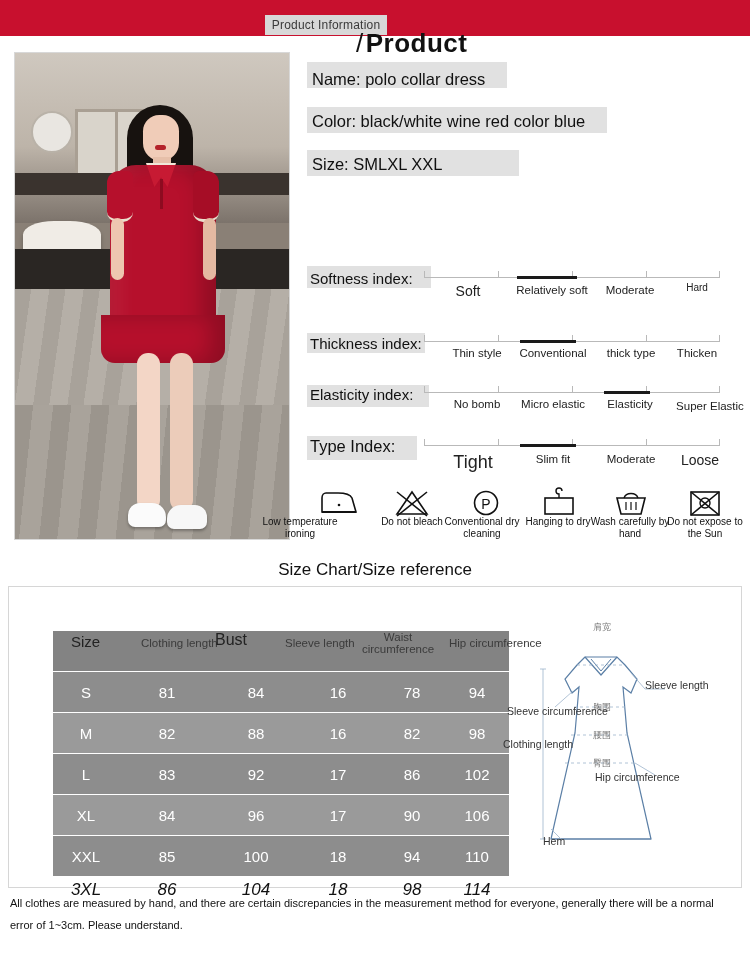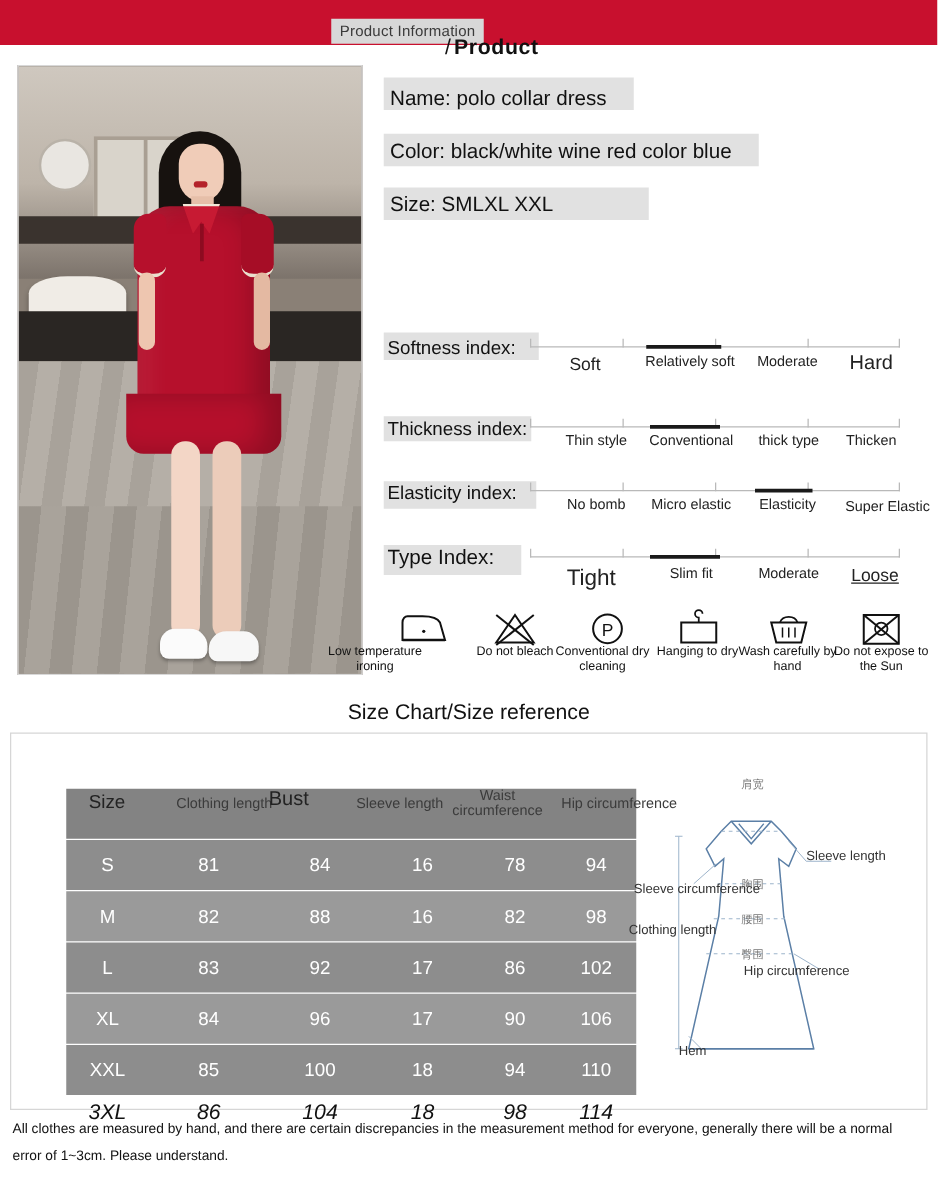--- a/index.html
+++ b/index.html
@@ -31,21 +31,21 @@
     font-size: 12px;
     color: #3a3a3a;
     background: #d8d8d8;
     padding: 3px 6px;
     letter-spacing: 0.2px;
   }
 
   .product-heading {
     position: absolute;
     left: 356px; top: 28px;
-    font-size: 17px;
+    font-size: 26px;
     font-weight: bold;
     color: #111;
     letter-spacing: 0.5px;
   }
   .product-heading .slash {
     color: #111;
     font-weight: normal;
     margin-right: 2px;
   }
 
@@ -377,21 +377,21 @@
 <div class="idx-axis" style="left:424px; top:277px; width:296px;"></div>
 <div class="idx-tick" style="left:424px; top:271px;"></div>
 <div class="idx-tick" style="left:498px; top:271px;"></div>
 <div class="idx-tick" style="left:572px; top:271px;"></div>
 <div class="idx-tick" style="left:646px; top:271px;"></div>
 <div class="idx-tick" style="left:719px; top:271px;"></div>
 <div class="idx-marker" style="left:517px; top:276px; width:60px;"></div>
 <div class="idx-opt" style="left:438px; top:283px; width:60px; font-size:14px;">Soft</div>
 <div class="idx-opt" style="left:512px; top:284px; width:80px;">Relatively soft</div>
 <div class="idx-opt" style="left:595px; top:284px; width:70px;">Moderate</div>
-<div class="idx-opt" style="left:666px; top:282px; width:62px; font-size:16px;">Hard</div>
+<div class="idx-opt" style="left:666px; top:282px; width:62px; font-size:10px;">Hard</div>
 
 <div class="ghost" style="left:307px; top:333px; width:118px; height:20px;"></div>
 <div class="idx-label" style="left:310px; top:335px;">Thickness index:</div>
 <div class="idx-axis" style="left:424px; top:341px; width:296px;"></div>
 <div class="idx-tick" style="left:424px; top:335px;"></div>
 <div class="idx-tick" style="left:498px; top:335px;"></div>
 <div class="idx-tick" style="left:572px; top:335px;"></div>
 <div class="idx-tick" style="left:646px; top:335px;"></div>
 <div class="idx-tick" style="left:719px; top:335px;"></div>
 <div class="idx-marker" style="left:520px; top:340px; width:56px;"></div>
@@ -419,21 +419,21 @@
 <div class="idx-axis" style="left:424px; top:445px; width:296px;"></div>
 <div class="idx-tick" style="left:424px; top:439px;"></div>
 <div class="idx-tick" style="left:498px; top:439px;"></div>
 <div class="idx-tick" style="left:572px; top:439px;"></div>
 <div class="idx-tick" style="left:646px; top:439px;"></div>
 <div class="idx-tick" style="left:719px; top:439px;"></div>
 <div class="idx-marker" style="left:520px; top:444px; width:56px;"></div>
 <div class="idx-opt" style="left:443px; top:452px; width:60px; font-size:18px;">Tight</div>
 <div class="idx-opt" style="left:516px; top:453px; width:74px;">Slim fit</div>
 <div class="idx-opt" style="left:595px; top:453px; width:72px;">Moderate</div>
-<div class="idx-opt" style="left:669px; top:452px; width:62px; font-size:14px;text-decoration:underline;">Loose</div>
+<div class="idx-opt" style="left:669px; top:452px; width:62px; font-size:14px;">Loose</div>
 
 <div class="care-icon" style="left:316px; top:484px;">
   <svg viewBox="0 0 46 38" width="46" height="38">
     <path d="M6 28 H40 L36 14 C34 10 28 9 22 9 H10 C8 9 6 11 6 14 Z" fill="none" stroke="#111" stroke-width="1.6"></path>
     <line x1="6" y1="28" x2="40" y2="28" stroke="#111" stroke-width="2"></line>
     <circle cx="23" cy="21" r="1.3" fill="#111"></circle>
   </svg>
 </div>
 <div class="care-text" style="left:254px; top:516px;">Low temperature ironing</div>
 

